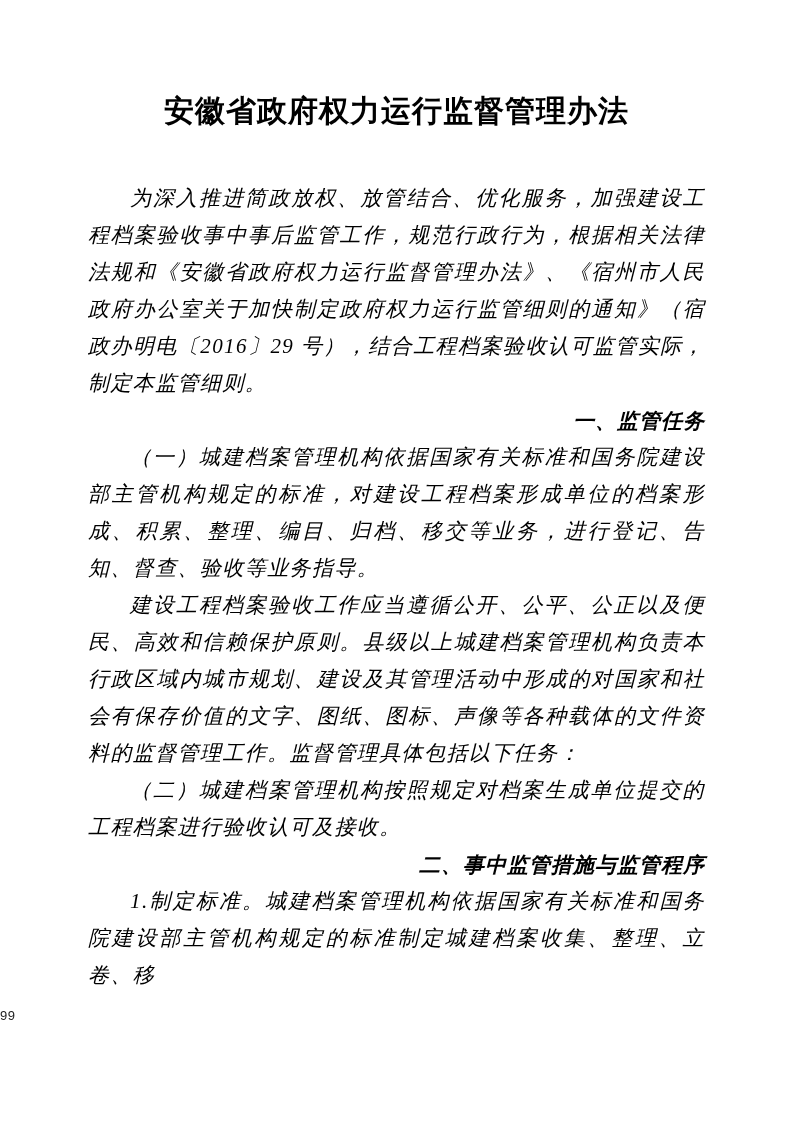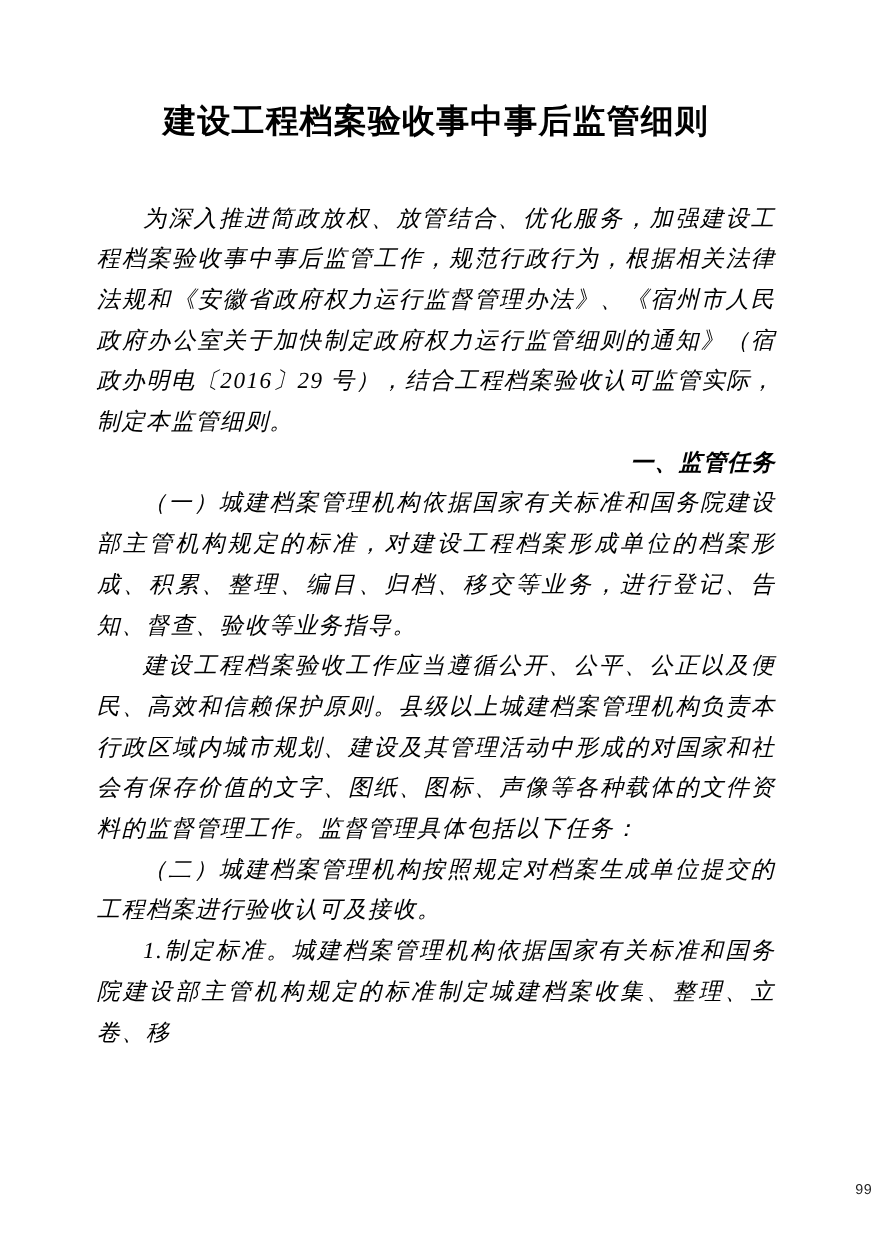--- a/index.html
+++ b/index.html
@@ -44,45 +44,46 @@
     font-style: italic;
   }
   .para.heading {
     font-weight: 700;
     text-align: right;
     font-family: "Liberation Sans", sans-serif;
     letter-spacing: 1px;
   }
   .page-footer {
     position: absolute;
-    top: 1072px;
+    top: 1006px;
     left: 0;
     width: 100%;
-    text-align: right;
+    text-align: left;
   }
   .page-number {
     font-size: 13px;
     letter-spacing: 0.5px;
     color: #222222;
     font-family: "Liberation Sans", sans-serif;
   }
 </style>
 </head>
 <body>
 
 <div class="page">
   <div class="content">
-    <h1 class="doc-title">建设工程档案验收事中事后监管细则</h1>
+    <h1 class="doc-title">安徽省政府权力运行监督管理办法</h1>
 
     <div class="body-text">
       <p class="para">为深入推进简政放权、放管结合、优化服务，加强建设工程档案验收事中事后监管工作，规范行政行为，根据相关法律法规和《安徽省政府权力运行监督管理办法》、《宿州市人民政府办公室关于加快制定政府权力运行监管细则的通知》（宿政办明电〔2016〕29 号），结合工程档案验收认可监管实际，制定本监管细则。</p>
       <p class="para heading">一、监管任务</p>
       <p class="para">（一）城建档案管理机构依据国家有关标准和国务院建设部主管机构规定的标准，对建设工程档案形成单位的档案形成、积累、整理、编目、归档、移交等业务，进行登记、告知、督查、验收等业务指导。</p>
       <p class="para">建设工程档案验收工作应当遵循公开、公平、公正以及便民、高效和信赖保护原则。县级以上城建档案管理机构负责本行政区域内城市规划、建设及其管理活动中形成的对国家和社会有保存价值的文字、图纸、图标、声像等各种载体的文件资料的监督管理工作。监督管理具体包括以下任务：</p>
       <p class="para">（二）城建档案管理机构按照规定对档案生成单位提交的工程档案进行验收认可及接收。</p>
+      <p class="para heading">二、事中监管措施与监管程序</p>
       <p class="para">1.制定标准。城建档案管理机构依据国家有关标准和国务院建设部主管机构规定的标准制定城建档案收集、整理、立卷、移</p>
     </div>
   </div>
 
   <div class="page-footer">
     <span class="page-number">99</span>
   </div>
 </div>
 
 </body></html>

